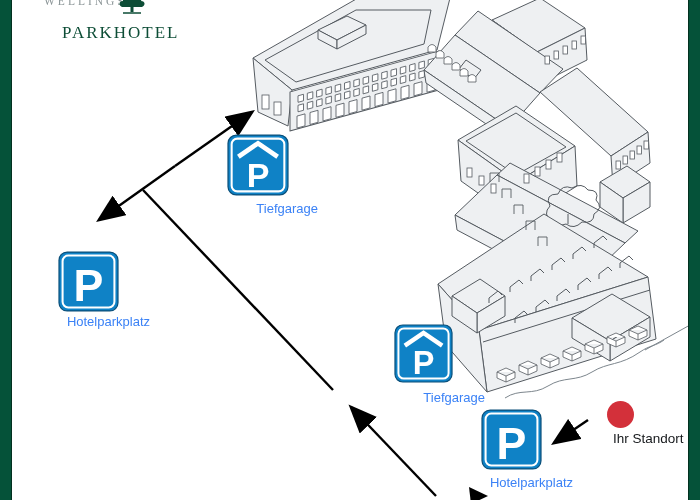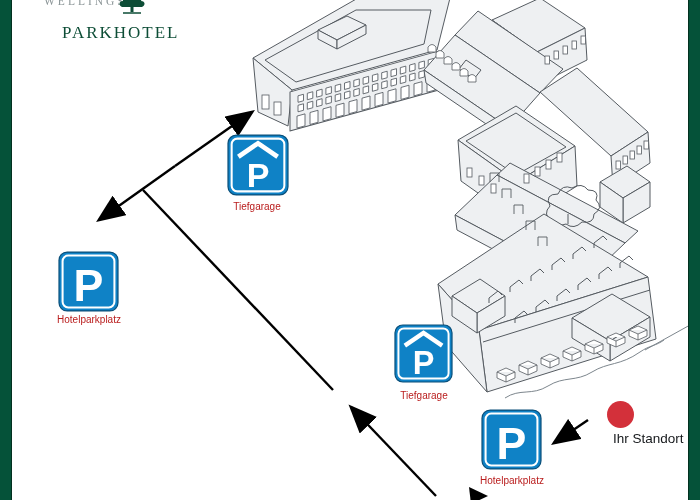--- a/index.html
+++ b/index.html
@@ -18,21 +18,21 @@
   .bldg path.open{fill:none;}
   .win{fill:#fff;stroke:var(--building_stroke);stroke-width:.8;}
   .winopen{fill:none;stroke:var(--building_stroke);stroke-width:.9;}
   .chev{fill:none;stroke:var(--building_stroke);stroke-width:1;}
   .gnd{fill:none;stroke:#7d868d;stroke-width:1;}
   .arr{stroke:#000;stroke-width:2.4;}
   .sign{position:absolute;z-index:3;}
   .pletter{font-family:"Liberation Sans",sans-serif;font-weight:bold;fill:#fff;}
   .p-small{font-size:33px;}
   .p-big{font-size:44px;}
-  .maplabel{position:absolute;z-index:3;font-size:10px;color:#b91c1c;text-align:center;width:122px;}
+  .maplabel{position:absolute;z-index:3;font-size:13px;color:#3b82f6;text-align:right;width:122px;}
   .standort{position:absolute;z-index:3;font-size:13.5px;color:#15181b;white-space:nowrap;margin-left:26px;}
   .dot{position:absolute;z-index:3;width:27px;height:27px;border-radius:50%;background:var(--marker_red);}
   .logo{position:absolute;left:0;top:0;z-index:5;}
   .brand-top{position:absolute;left:44px;top:-5px;font-family:"Liberation Serif",serif;
              font-size:11.5px;letter-spacing:3px;color:var(--brand_gray);}
   .brand-main{position:absolute;left:62px;top:9px;font-family:"Liberation Serif",serif;
               font-size:17px;letter-spacing:2px;color:var(--brand_green);margin-top:14px;}
   .tree{position:absolute;left:116px;top:-7px;}
 </style>
 </head>

